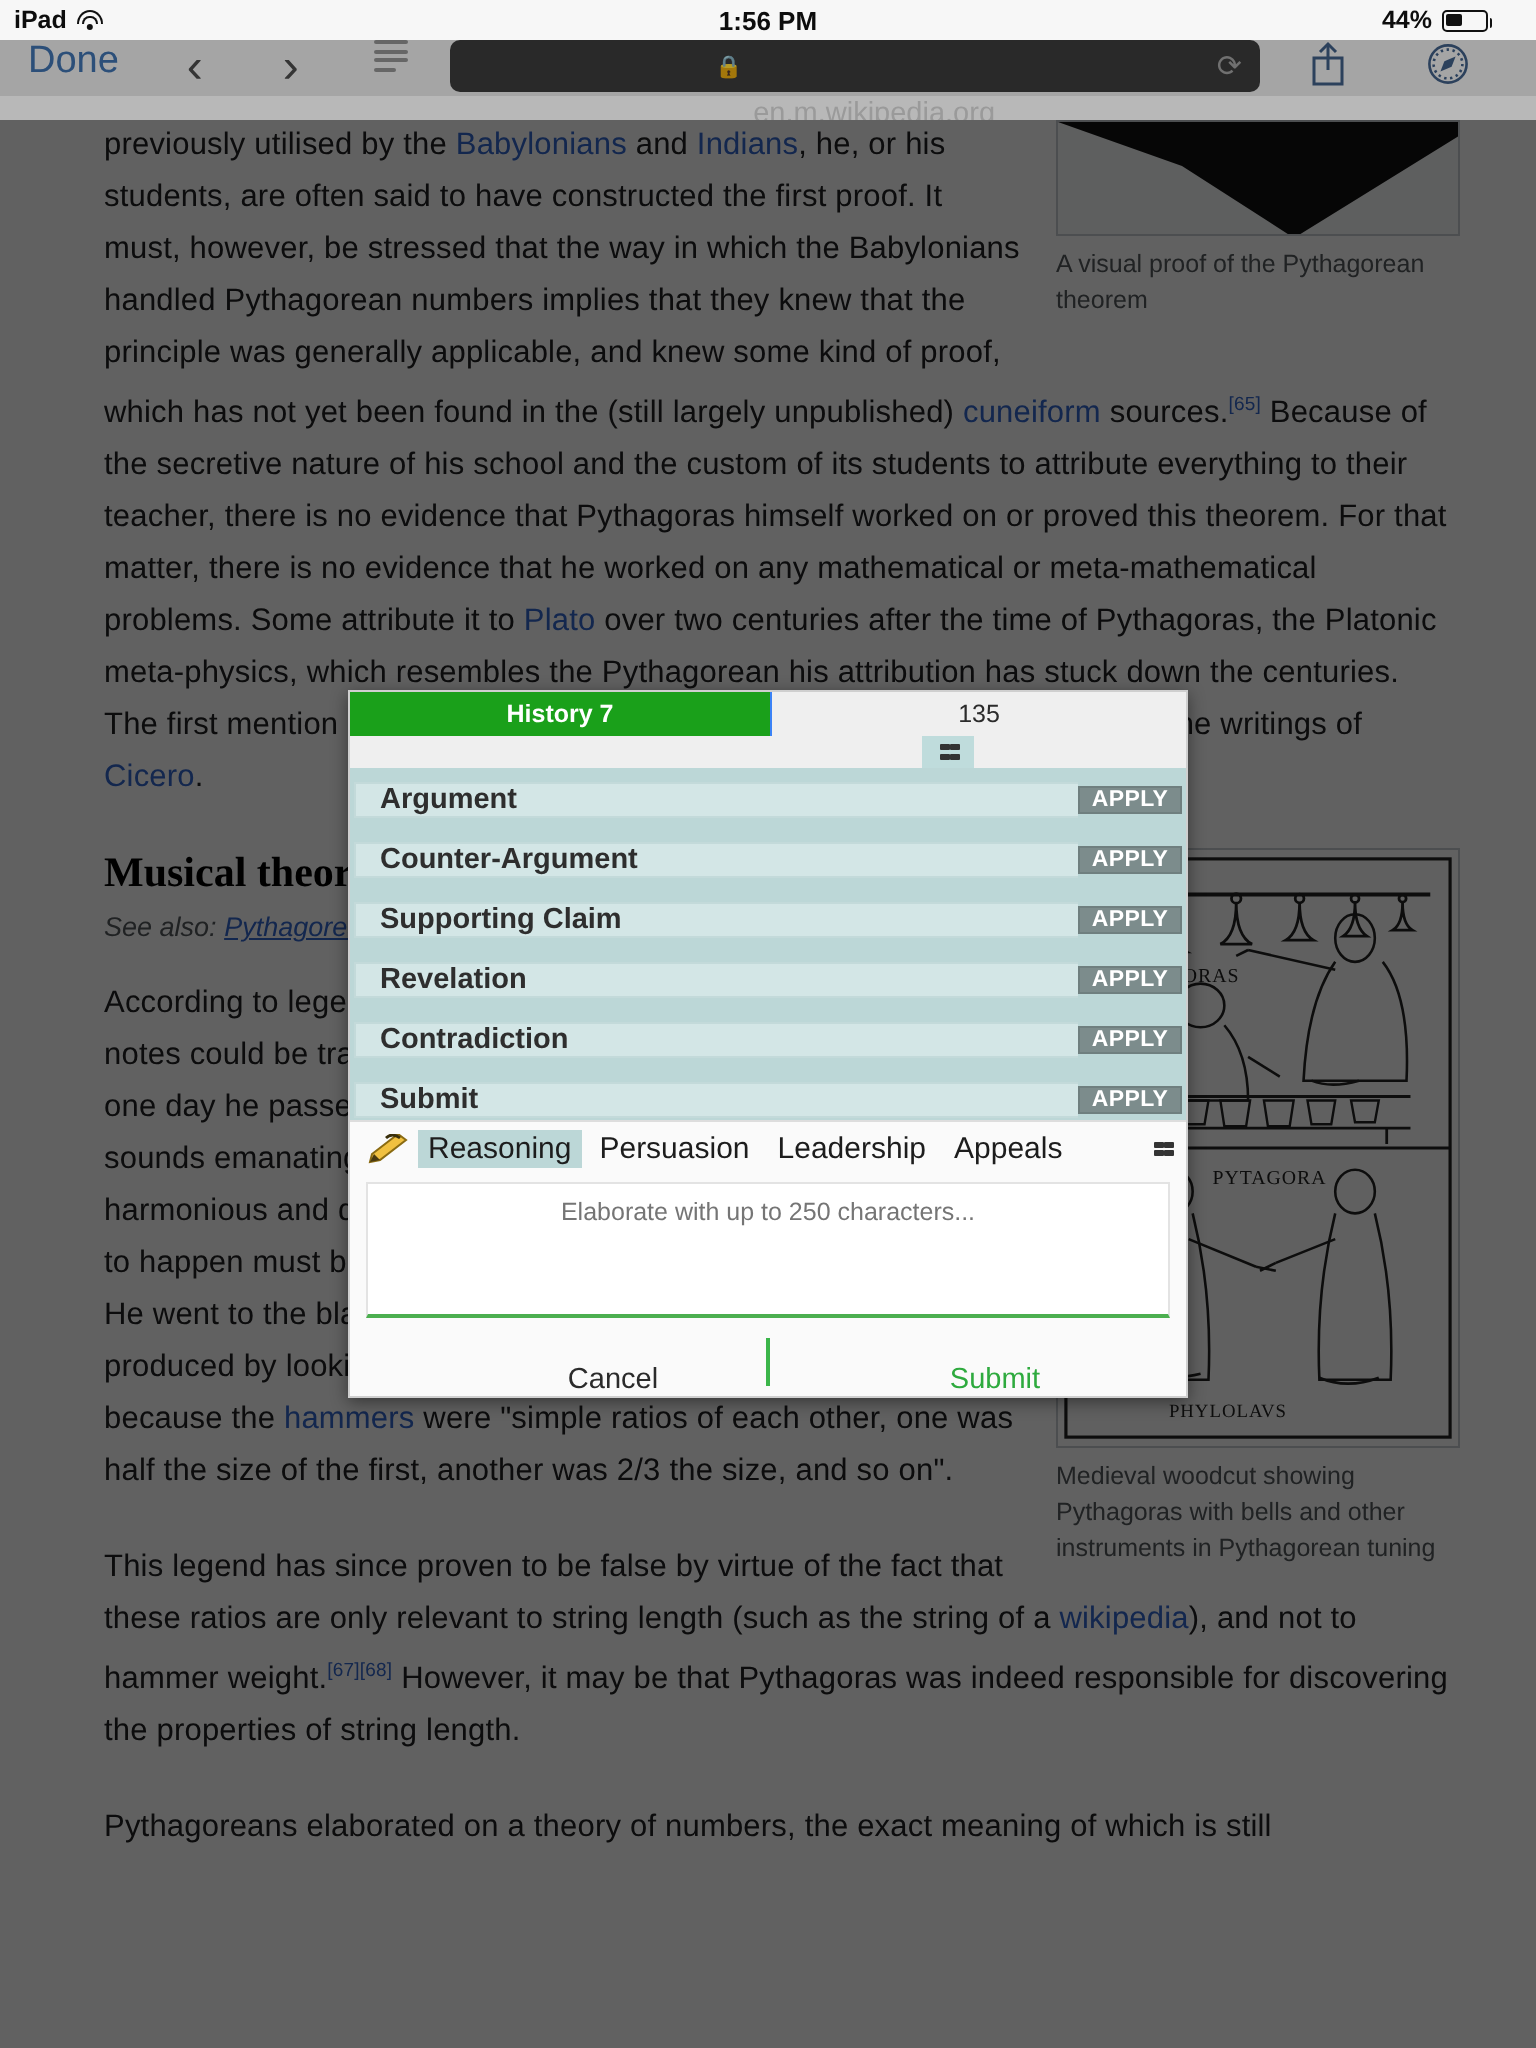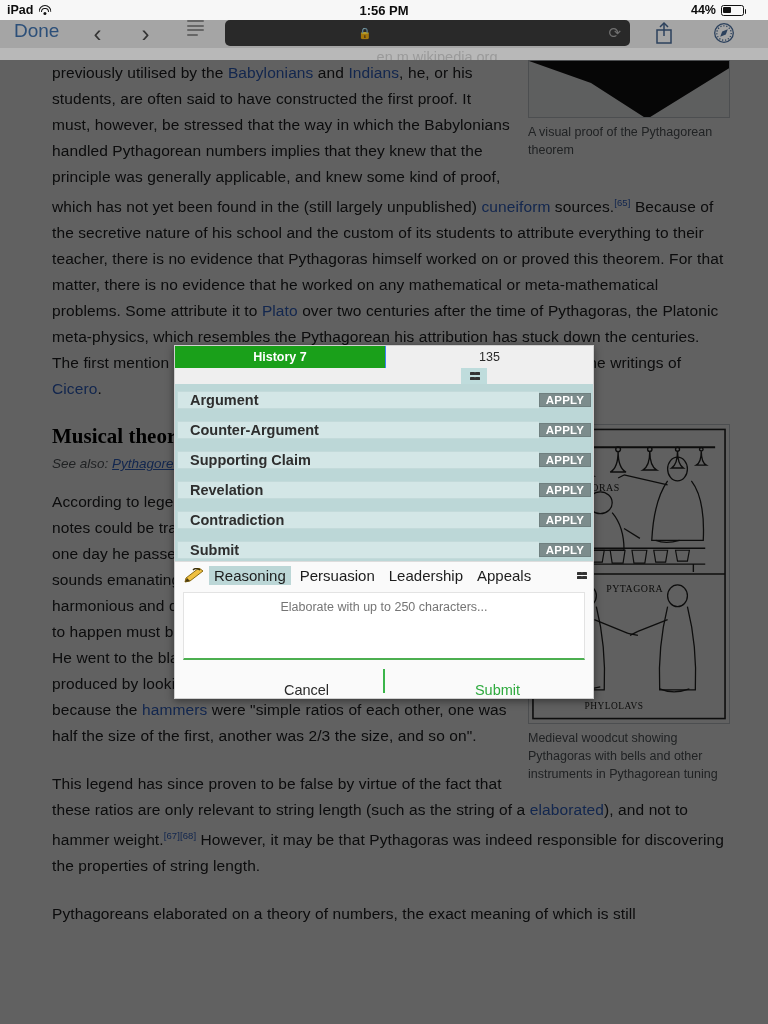--- a/index.html
+++ b/index.html
@@ -324,21 +324,21 @@
     <div class="seealso">
       <span>See also:</span>
       <a href="#">Pythagorean tuning</a>
     </div>
 
     <div class="ptext para">
       <span>According to legend, the way Pythagoras discovered that musical notes could be translated into mathematical equations was when one day he passed blacksmiths at work, and thought that the sounds emanating from their anvils being hit were beautiful and harmonious and decided that whatever scientific law caused this to happen must be mathematical and could be applied to music. He went to the blacksmiths to learn how the sounds were produced by looking at their tools. He discovered that it was because the <a href="#">hammers</a> were "simple ratios of each other, one was half the size of the first, another was 2/3 the size, and so on".</span>
     </div>
 
     <div class="ptext para">
-      <span>This legend has since proven to be false by virtue of the fact that these ratios are only relevant to string length (such as the string of a <a href="#">elaborated</a>), and not to hammer weight.<sup>[67]</sup><sup>[68]</sup> However, it may be that Pythagoras was indeed responsible for discovering the properties of string length.</span>
+      <span>This legend has since proven to be false by virtue of the fact that these ratios are only relevant to string length (such as the string of a <a href="#">wikipedia</a>), and not to hammer weight.<sup>[67]</sup><sup>[68]</sup> However, it may be that Pythagoras was indeed responsible for discovering the properties of string length.</span>
     </div>
 
     <div class="ptext para">
       <span>Pythagoreans elaborated on a theory of numbers, the exact meaning of which is still</span>
     </div>
 
   </div>
 </div>
 
 <div class="dim"></div>

